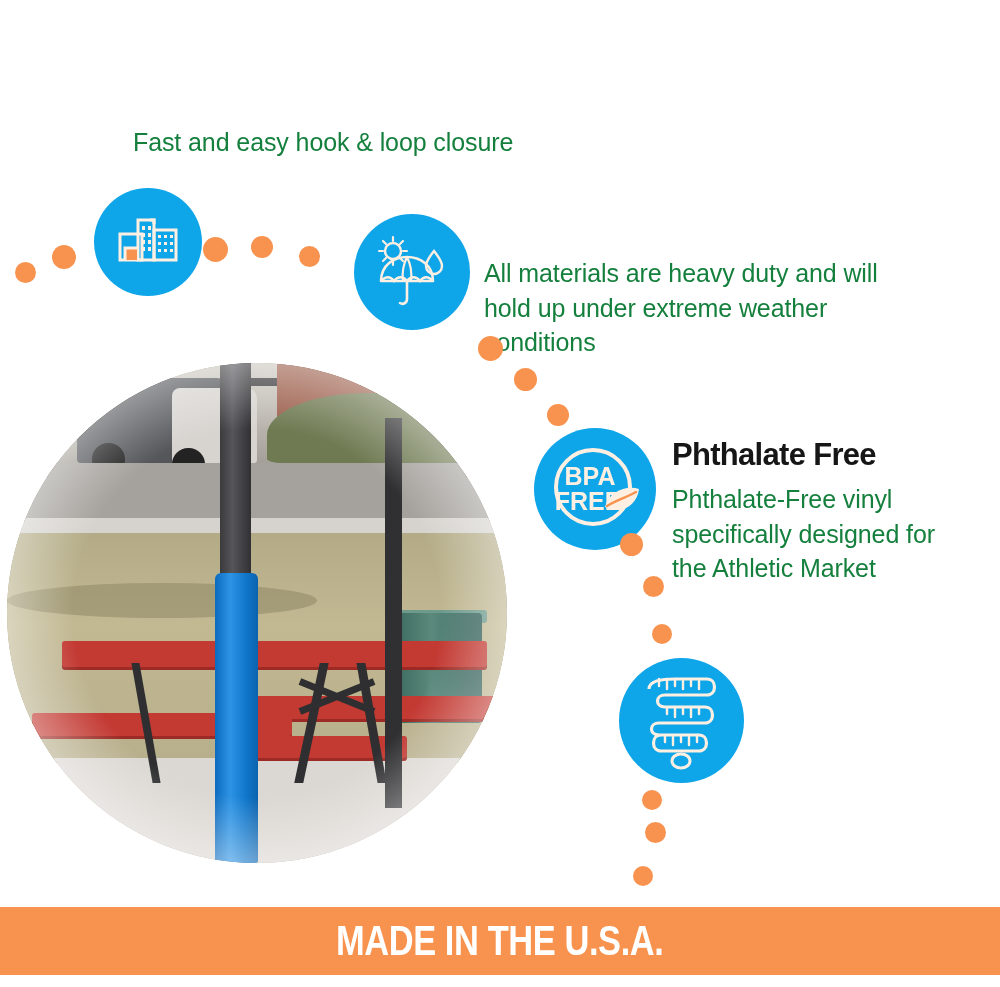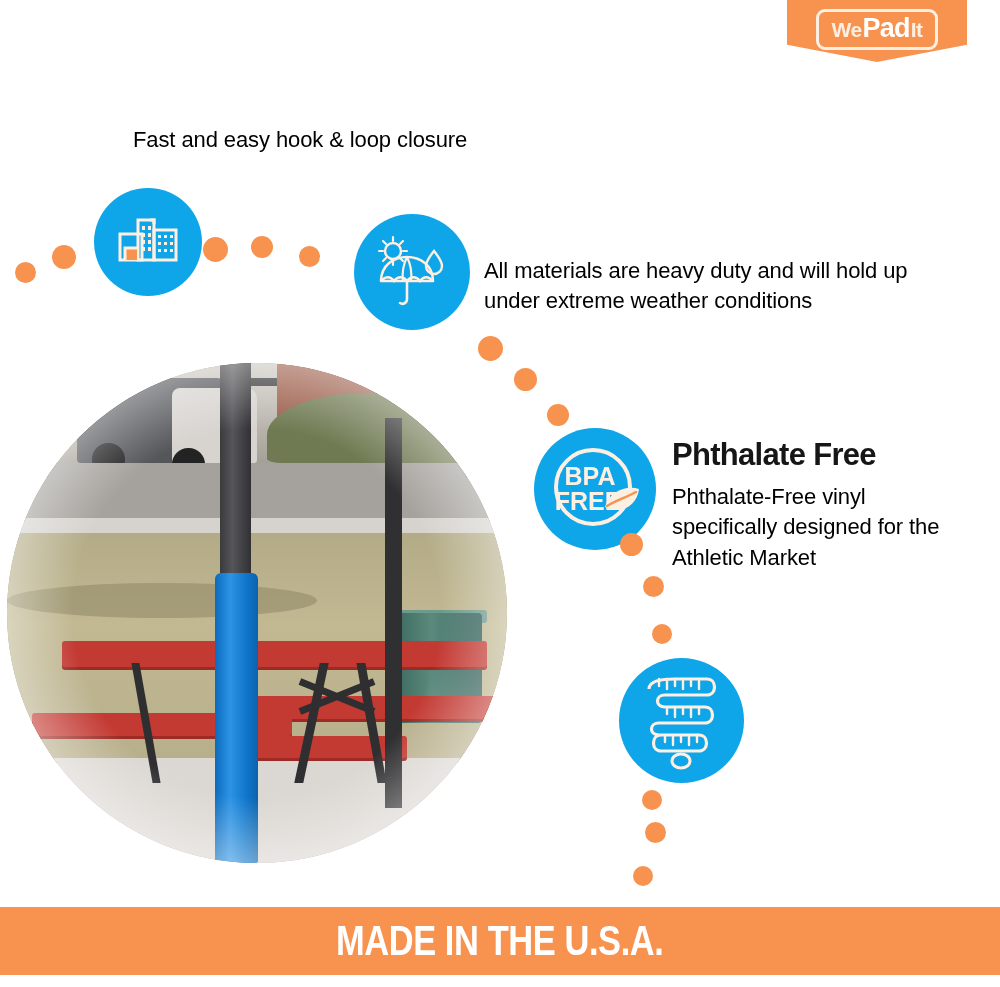--- a/index.html
+++ b/index.html
@@ -62,22 +62,22 @@
     position: absolute;
     font-weight: 800;
     font-size: 31px;
     color: #161616;
     letter-spacing: -0.7px;
     white-space: nowrap;
   }
   .feature-desc {
     position: absolute;
     font-weight: 400;
-    font-size: 22px;
-    color: #000000;
+    font-size: 25px;
+    color: #15803d;
     line-height: 1.38;
     letter-spacing: -0.1px;
   }
 
   #f1-title { left: 133px; top: 80px; font-size: 32px; }
   #f1-desc  { left: 133px; top: 125px; width: 400px; }
 
   #f2-title { left: 484px; top: 213px; }
   #f2-desc  { left: 484px; top: 256px; width: 430px; }
 
@@ -249,27 +249,20 @@
     letter-spacing: -0.5px;
     transform: scaleX(0.82);
     white-space: nowrap;
   }
 </style>
 </head>
 <body>
 
 <div id="page">
 
-  <div class="logo-badge">
-    <div class="logo-inner">
-      <span class="logo-we">We</span>
-      <span class="logo-pad">Pad</span>
-      <span class="logo-it">It</span>
-    </div>
-  </div>
 
   <div class="feature-desc" id="f1-desc">Fast and easy hook &amp; loop closure</div>
 
   <div class="icon-circle" id="icon-install">
     <svg width="64" height="52" viewBox="0 0 64 52" fill="none" aria-hidden="true">
       <path d="M4 18 H26 V44 H4 Z" stroke="#FDEFE2" stroke-width="3" fill="none"></path>
       <path d="M22 4 H38 V44 H22 Z" stroke="#FDEFE2" stroke-width="3" fill="none"></path>
       <path d="M34 4 L38 4 L38 8" stroke="#FDEFE2" stroke-width="3" fill="none"></path>
       <path d="M38 14 H60 V44 H38 Z" stroke="#FDEFE2" stroke-width="3" fill="none"></path>
       <g fill="#FDEFE2">

